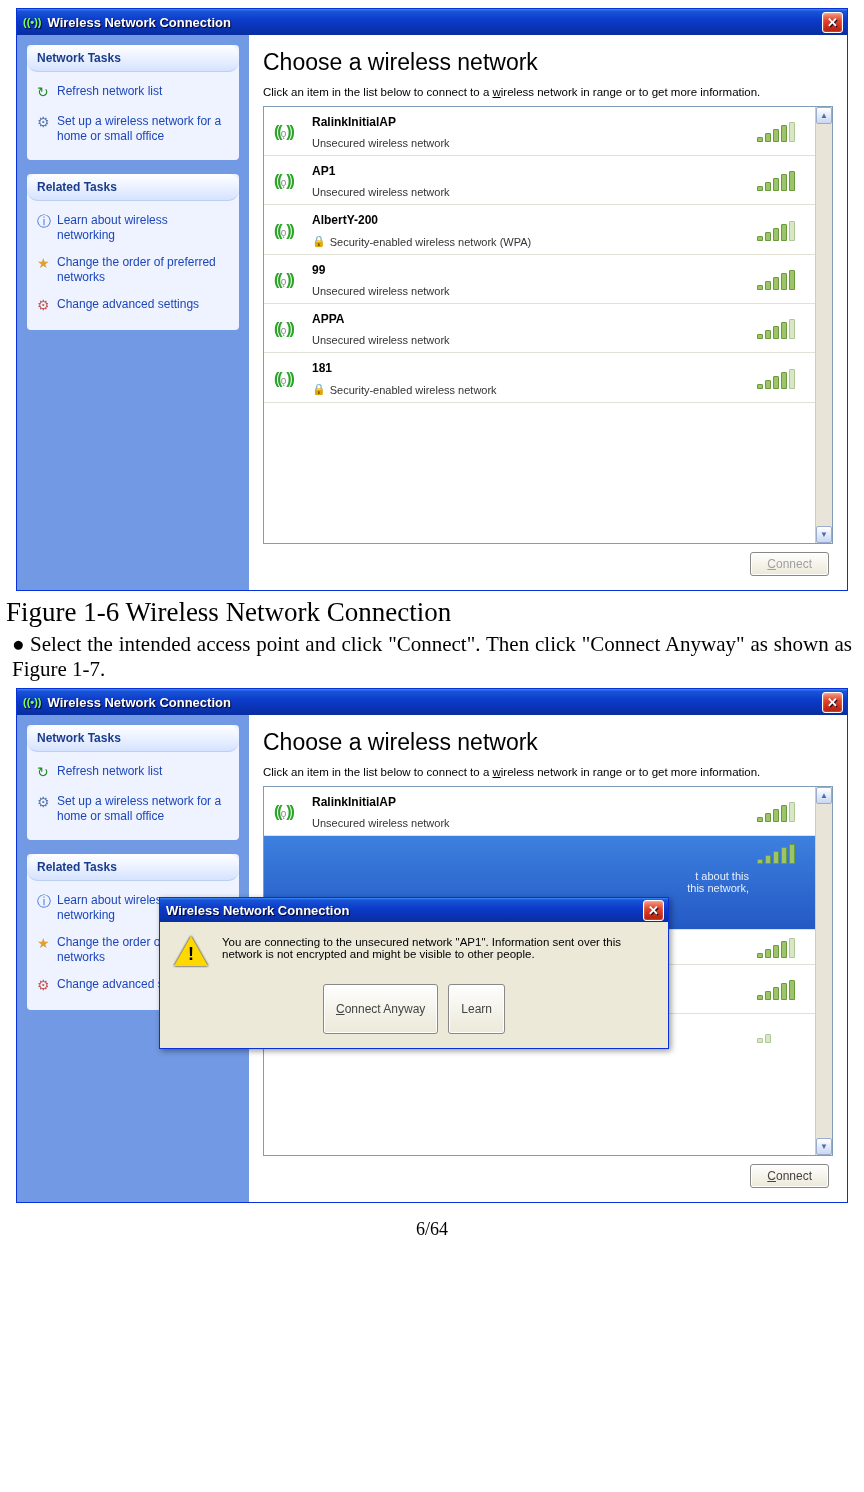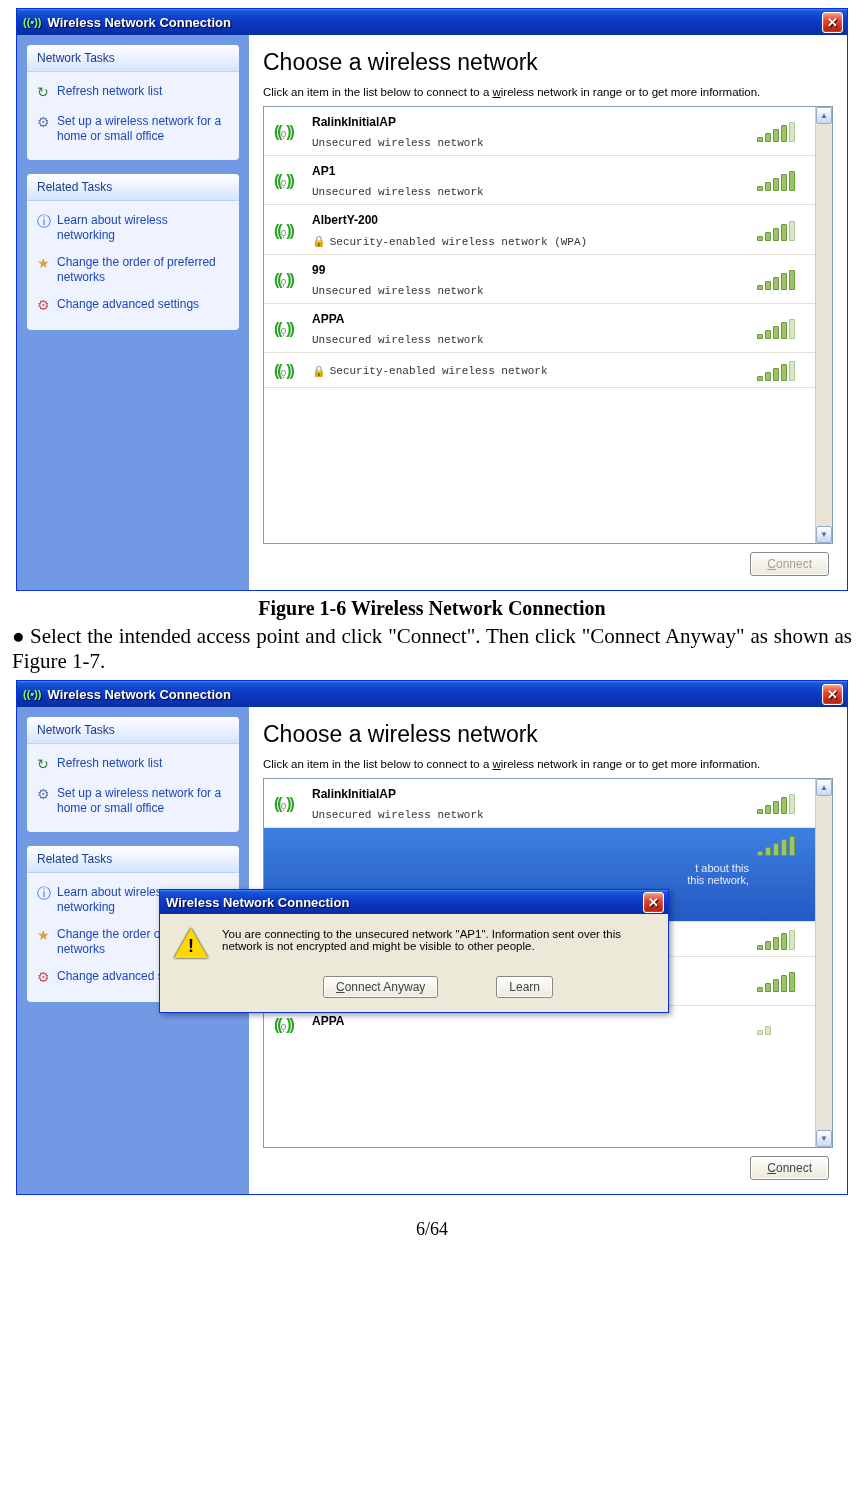--- a/index.html
+++ b/index.html
@@ -6,24 +6,24 @@
   body {
     font-family: "Tahoma", Arial, sans-serif;
     font-size: 12px;
     background: #fff;
     margin: 0;
     padding: 8px 0;
     width: 864px;
     color: #000;
   }
   .doc { padding: 0 6px; }
-  .caption { text-align: center; font-family: "Times New Roman", serif; font-size: 20px; margin: 6px 0 4px; font-weight: bold; }
+  .caption { font-family: "Times New Roman", serif; font-size: 27px; margin: 6px 0 4px; }
   .bullet { font-family: "Times New Roman", serif; font-size: 21px; margin: 2px 6px 6px 6px; text-align: justify; }
   .bullet .dot { display:inline-block; width:18px; }
-  .pagenum { text-align:center; font-family:"Times New Roman",serif; font-size:18px; margin-top:24px;}
+  .pagenum { text-align:center; font-family:"Times New Roman",serif; font-size:18px; margin-top:16px;}
 
   
   .xp-window {
     border: 1px solid #0831d9;
     background: #ece9d8;
     margin: 0 auto 4px;
     width: 832px;
     box-shadow: inset 0 0 0 2px #0831d9;
     position: relative;
   }
@@ -59,24 +59,25 @@
   }
   .side-panel {
     background: #eff3ff;
     border-radius:4px;
     margin-bottom:14px;
     overflow:hidden;
   }
   .side-head {
     background: linear-gradient(to bottom,#fff,#d6e3ff);
     color:#1a3c8b;
-    font-weight:normal;
+    font-weight:bold;
     padding:6px 10px;
     font-size:12px;
     border-bottom:1px solid #bcd0f5;
+    border-radius:11px;
   }
   .side-list { padding:6px 8px 10px; }
   .side-item {
     display:flex;
     padding:6px 2px;
     color:#1c46ba;
     cursor:pointer;
     line-height:1.25;
   }
   .side-item .ico { width:20px; flex-shrink:0; font-size:14px; }
@@ -125,21 +126,21 @@
   }
   .antenna {
     width:38px;
     font-size:10px;
     flex-shrink:0;
   }
   .antenna .paren { color:#2aa528; font-weight:bold; font-size:16px; letter-spacing:-2px;}
   .antenna .pole { color:#888; }
   .net-info { flex:1; }
   .net-name { font-weight:bold; font-size:12px; margin-bottom:8px; }
-  .net-sec { font-size:11px; display:flex; align-items:center; gap:4px; color:#333;font-family:Liberation Mono, monospace;}
+  .net-sec { font-size:11px; display:flex; align-items:center; gap:4px; color:#333;}
   .lock { color:#c8a030; font-size:11px; }
 
   .sigbars {
     width:48px; height:20px;
     display:flex; align-items:flex-end; gap:2px;
     flex-shrink:0;
   }
   .sigbars span {
     width:6px;
     background:#9ec46b;
@@ -196,21 +197,21 @@
     filter: drop-shadow(0 0 1px #000);
   }
   .warn-ico .ex {
     position:absolute; top:8px; left:14px;
     font-weight:bold; font-size:18px; color:#000;
   }
   .dlg-btns {
     display:flex; justify-content:center; gap:10px;
     padding:0 0 14px;
   }
-  .dlg-btns .xp-btn { padding:3px 12px;margin-left:48px; }
+  .dlg-btns .xp-btn { padding:17px 12px; }
 
   .sel-overlay-text { font-size:11px; color:#e6eeff; }
 </style>
 </head>
 <body>
 
 <div class="doc">
 
 <div class="xp-window">
   <div class="titlebar">
@@ -327,20 +328,21 @@
                   <span style="height:5px" class=""></span>
                   <span style="height:9px" class=""></span>
                   <span style="height:13px" class=""></span>
                   <span style="height:17px" class=""></span>
                   <span style="height:20px" class="dim"></span>
                 </div>
               </div>
               <div class="net-row">
                 <div class="antenna"><span class="paren">((</span><span class="pole">ǫ</span><span class="paren">))</span></div>
                 <div class="net-info">
+                  <div class="net-name">181</div>
                   <div class="net-sec"><span class="lock">🔒</span> Security-enabled wireless network</div>
                 </div>
                 <div class="sigbars">
                   <span style="height:5px" class=""></span>
                   <span style="height:9px" class=""></span>
                   <span style="height:13px" class=""></span>
                   <span style="height:17px" class=""></span>
                   <span style="height:20px" class="dim"></span>
                 </div>
               </div>

